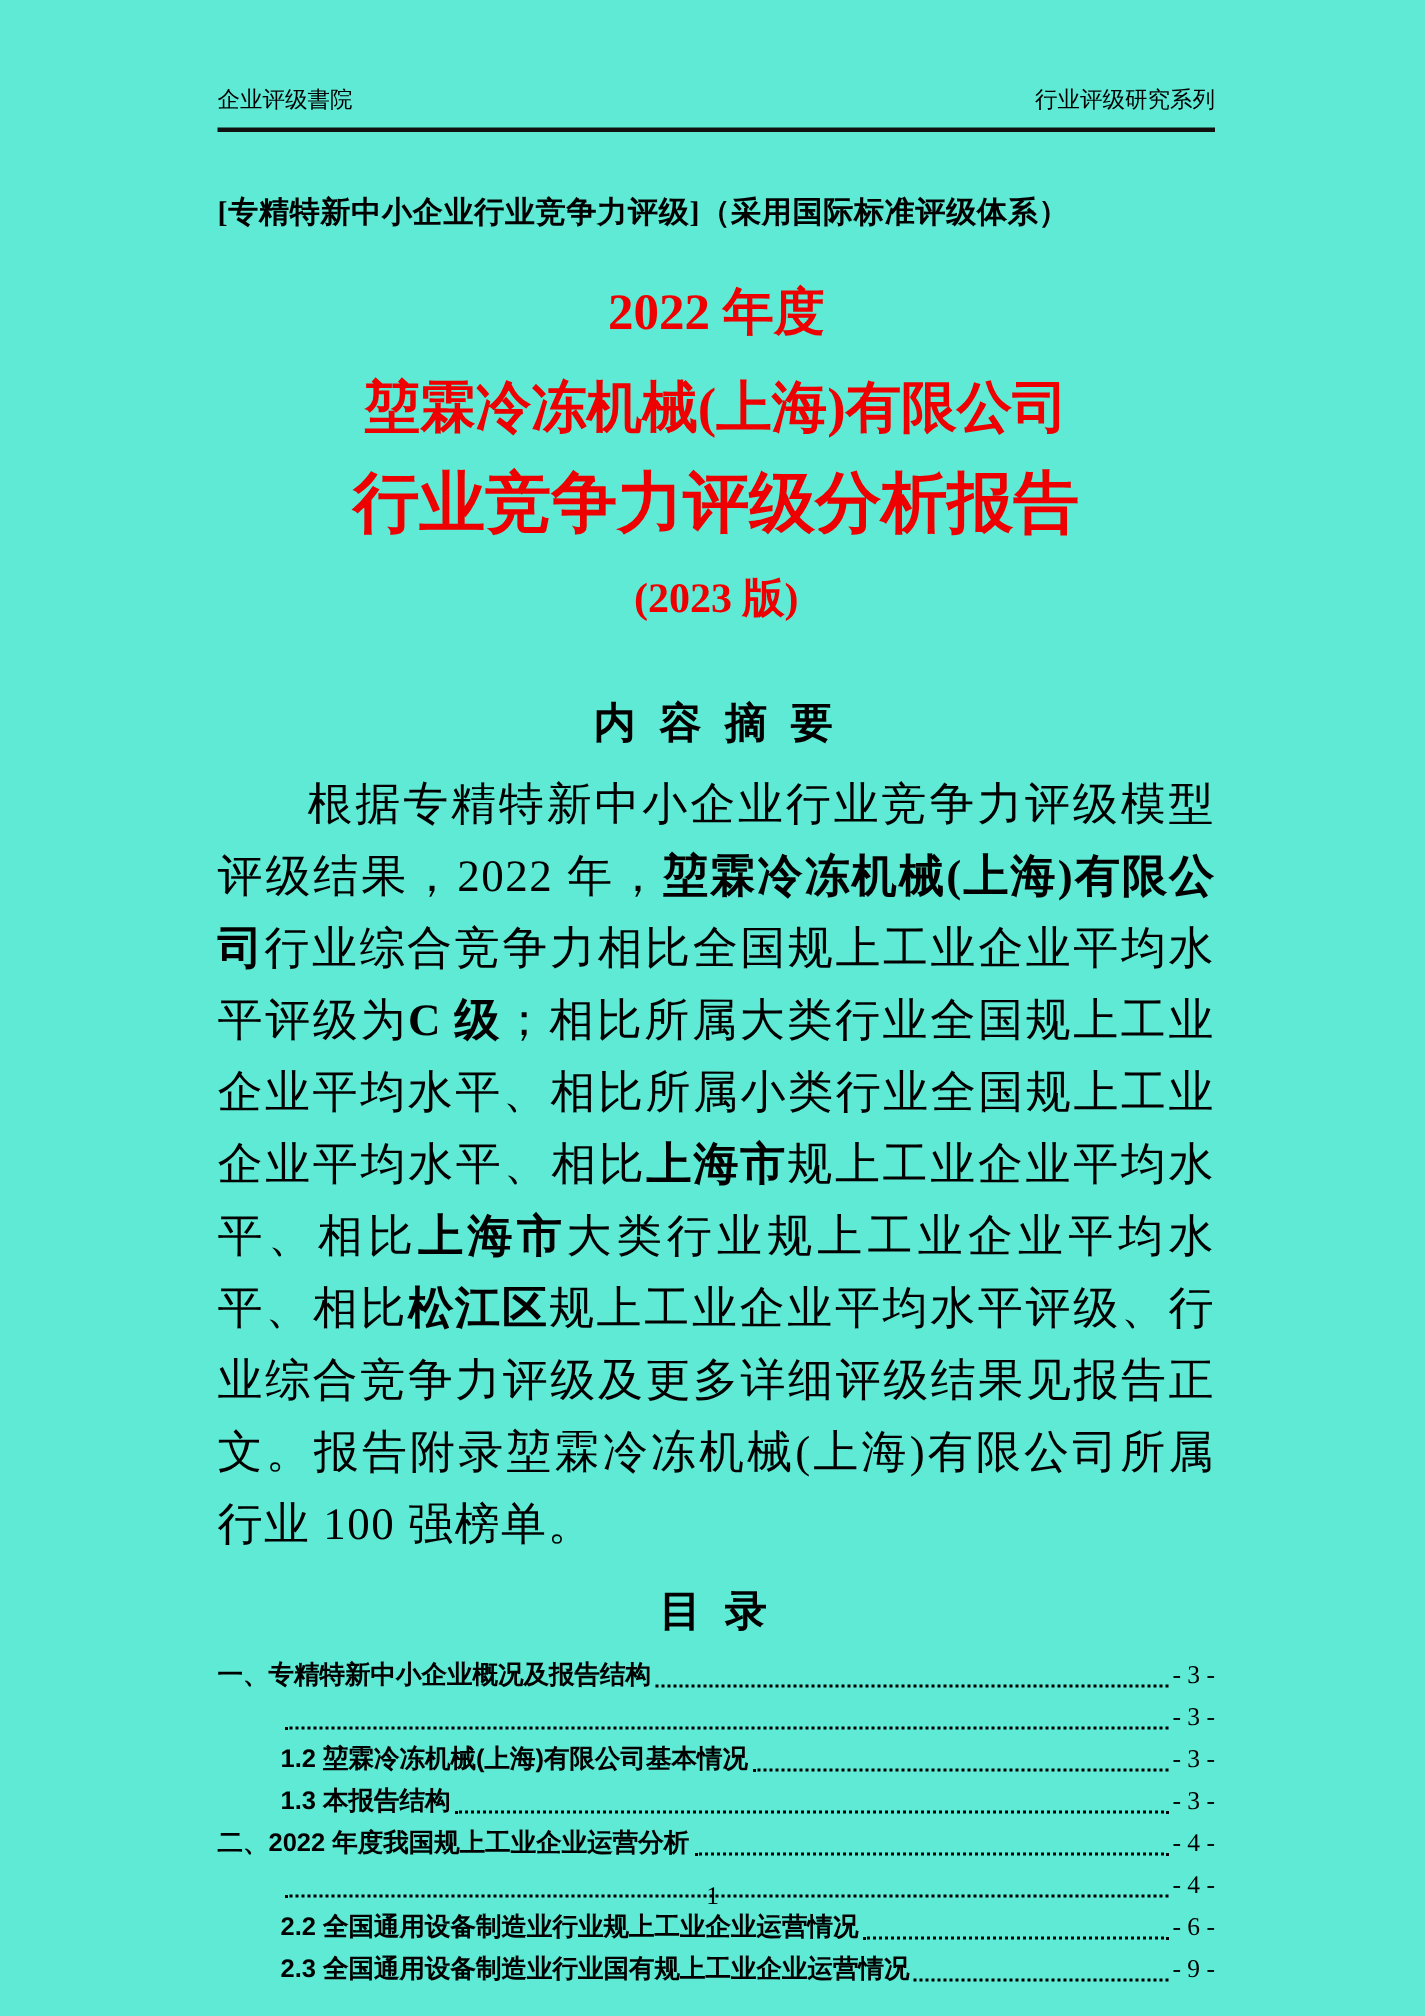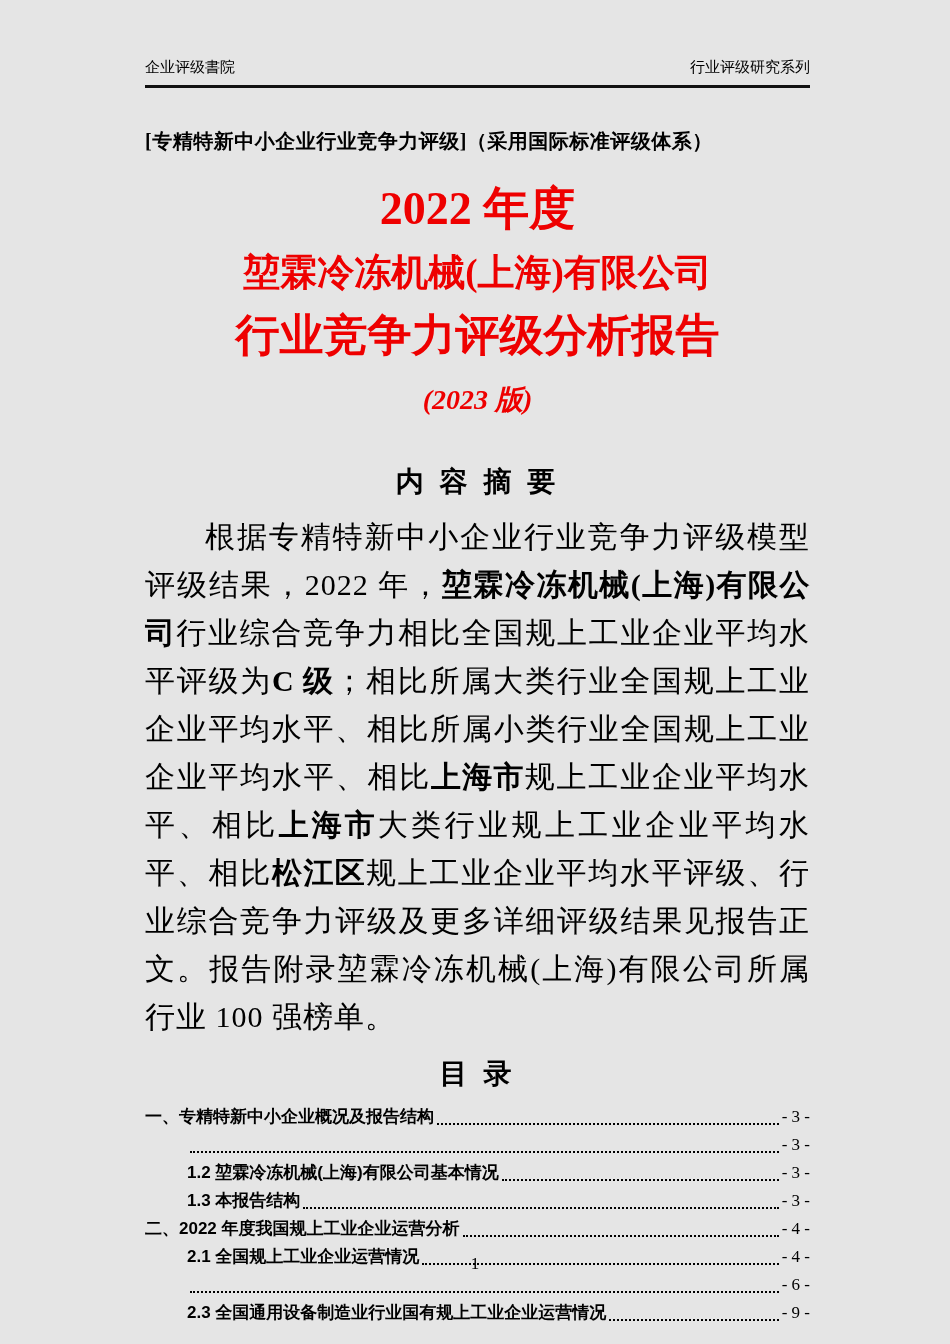--- a/index.html
+++ b/index.html
@@ -5,21 +5,21 @@
   :root { --accent: #ee0000; --ink: #000000; }
   * { margin: 0; padding: 0; box-sizing: border-box; }
   html, body { background: #ffffff; }
   body { font-family: "Liberation Serif", "DejaVu Serif", serif; color: var(--ink); }
 
   .page {
     position: relative;
     width: 950px;
     height: 1344px;
     margin: 0 auto;
-    background: #e5e5e5;
+    background: #5eead4;
     padding: 58px 140px 0 145px;
     overflow: hidden;
   }
 
   
   .running-head {
     display: flex;
     justify-content: space-between;
     align-items: flex-end;
     font-family: "Liberation Sans", "DejaVu Sans", sans-serif;
@@ -31,24 +31,24 @@
   
   .series-label {
     margin-top: 40px;
     font-size: 20px;
     font-weight: bold;
     letter-spacing: 0.5px;
   }
 
   
   .title-block { text-align: center; color: var(--accent); font-weight: bold; }
-  .title-year    { margin-top: 34px; font-size: 46px; line-height: 40px; }
+  .title-year    { margin-top: 34px; font-size: 34px; line-height: 40px; }
   .title-company { margin-top: 22px; font-size: 37px; line-height: 44px; }
   .title-report  { margin-top: 20px; font-size: 44px; line-height: 42px; }
-  .title-edition { margin-top: 26px; font-size: 28px; line-height: 34px; font-style: italic; }
+  .title-edition { margin-top: 26px; font-size: 28px; line-height: 34px; }
 
   
   .big-heading {
     text-align: center;
     font-family: "Liberation Sans", "DejaVu Sans", sans-serif;
     font-weight: bold;
     font-size: 28px;
     letter-spacing: 4px;
   }
   .summary-heading { margin-top: 46px; }
@@ -142,25 +142,25 @@
         <span class="toc-label">1.3 本报告结构</span>
         <span class="toc-leader"></span>
         <span class="toc-page">- 3 -</span>
       </div>
       <div class="toc-entry level-1">
         <span class="toc-label">二、2022 年度我国规上工业企业运营分析</span>
         <span class="toc-leader"></span>
         <span class="toc-page">- 4 -</span>
       </div>
       <div class="toc-entry level-2">
-        <span class="toc-label">2.1 全国规上工业企业运营情况</span>
         <span class="toc-leader"></span>
         <span class="toc-page">- 4 -</span>
       </div>
       <div class="toc-entry level-2">
+        <span class="toc-label">2.2 全国通用设备制造业行业规上工业企业运营情况</span>
         <span class="toc-leader"></span>
         <span class="toc-page">- 6 -</span>
       </div>
       <div class="toc-entry level-2">
         <span class="toc-label">2.3 全国通用设备制造业行业国有规上工业企业运营情况</span>
         <span class="toc-leader"></span>
         <span class="toc-page">- 9 -</span>
       </div>
     </div>
 

